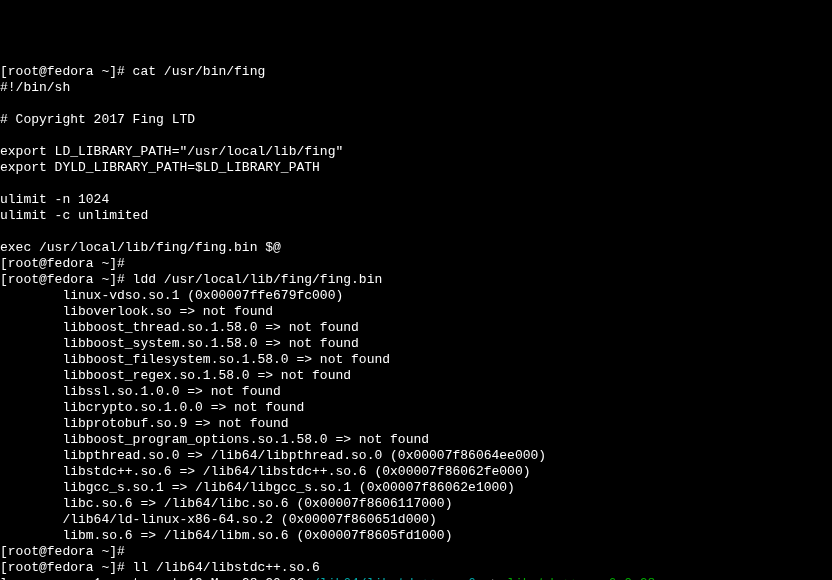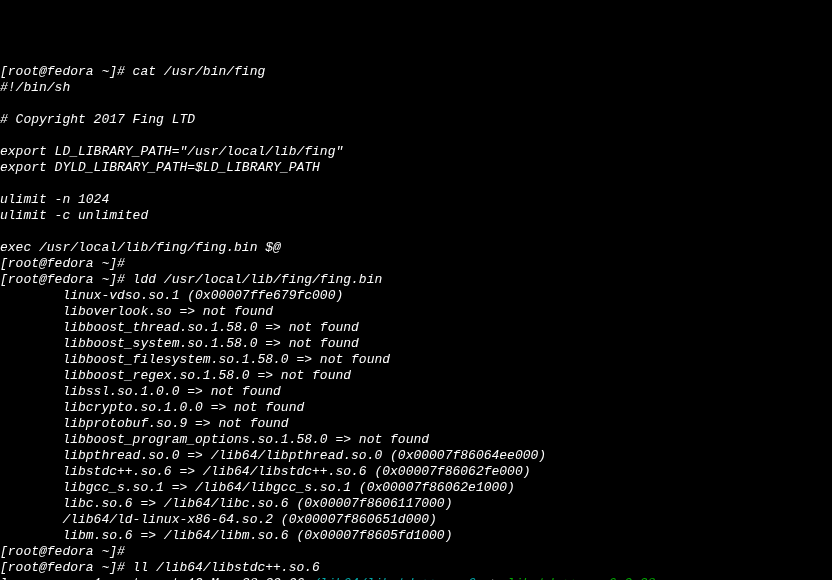--- a/index.html
+++ b/index.html
@@ -18,21 +18,20 @@
       overflow: hidden;
       padding: 0;
       white-space: pre;
     }
     .terminal {
       padding: 0;
     }
     .line {
       white-space: pre;
       min-height: 16px;
-      font-style: italic;
     }
     .white {
       color: #ffffff;
     }
     .cyan {
       color: #00a8a8;
     }
     .green {
       color: #00a800;
     }

